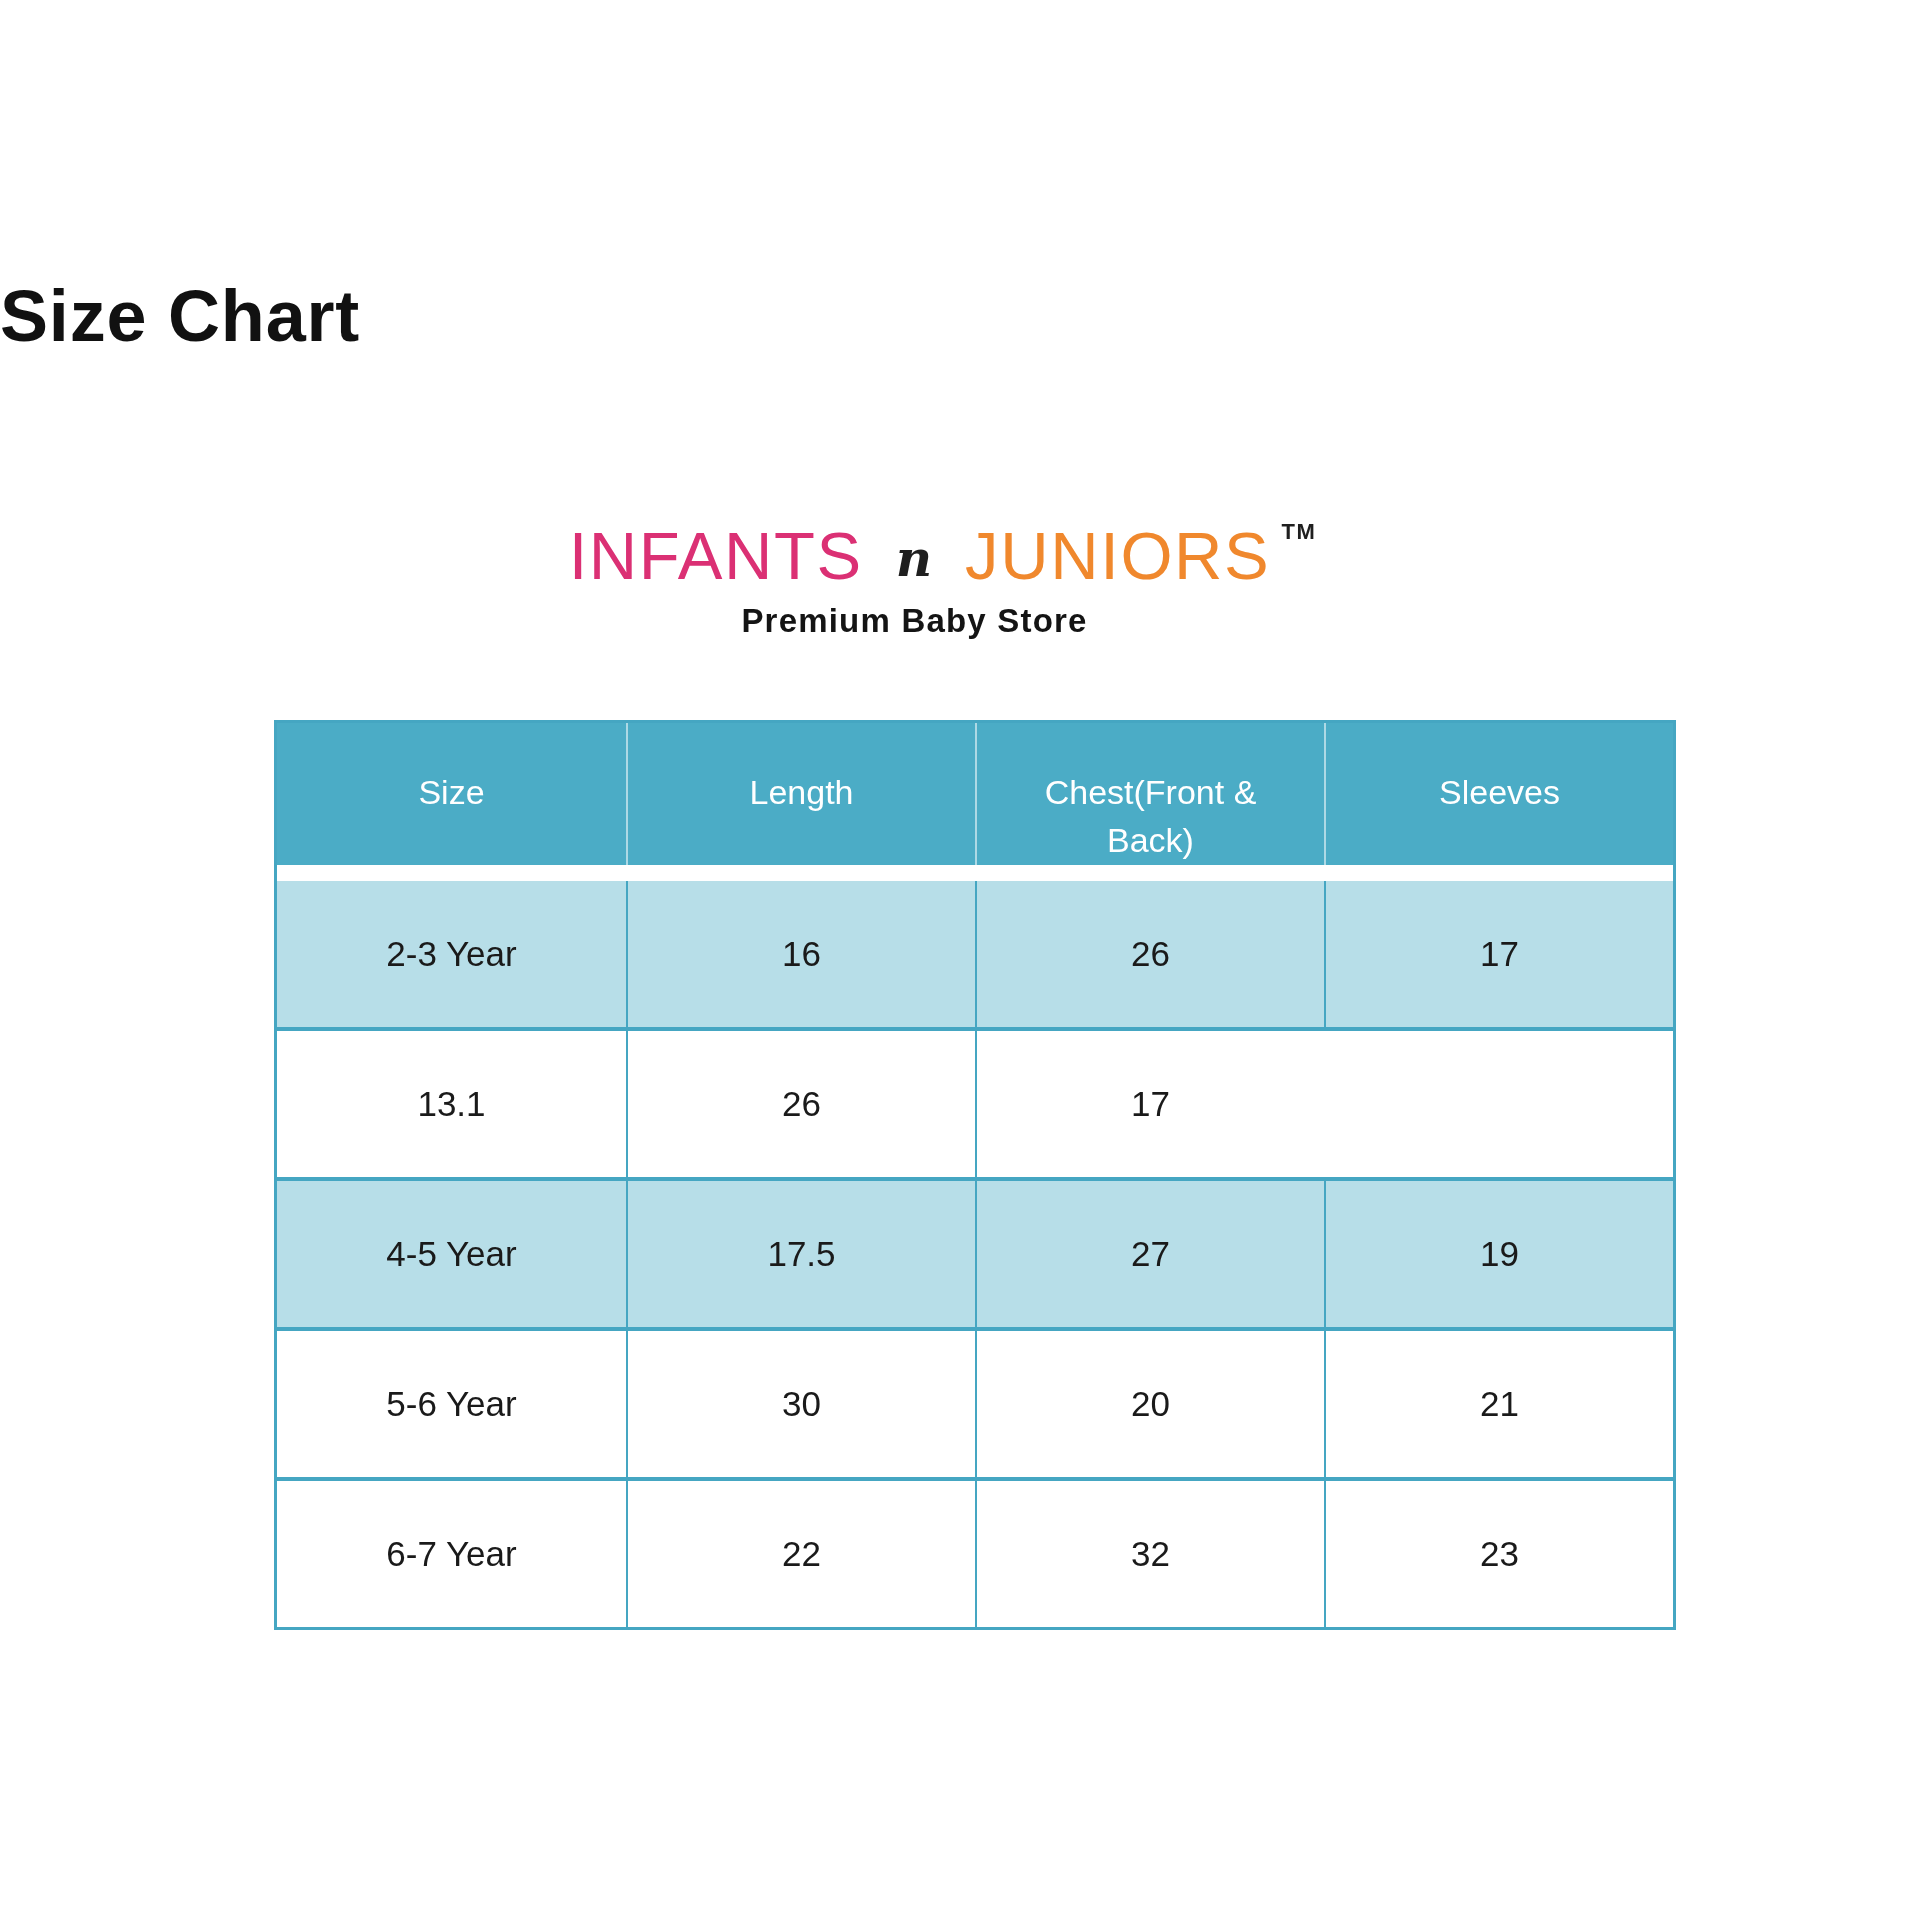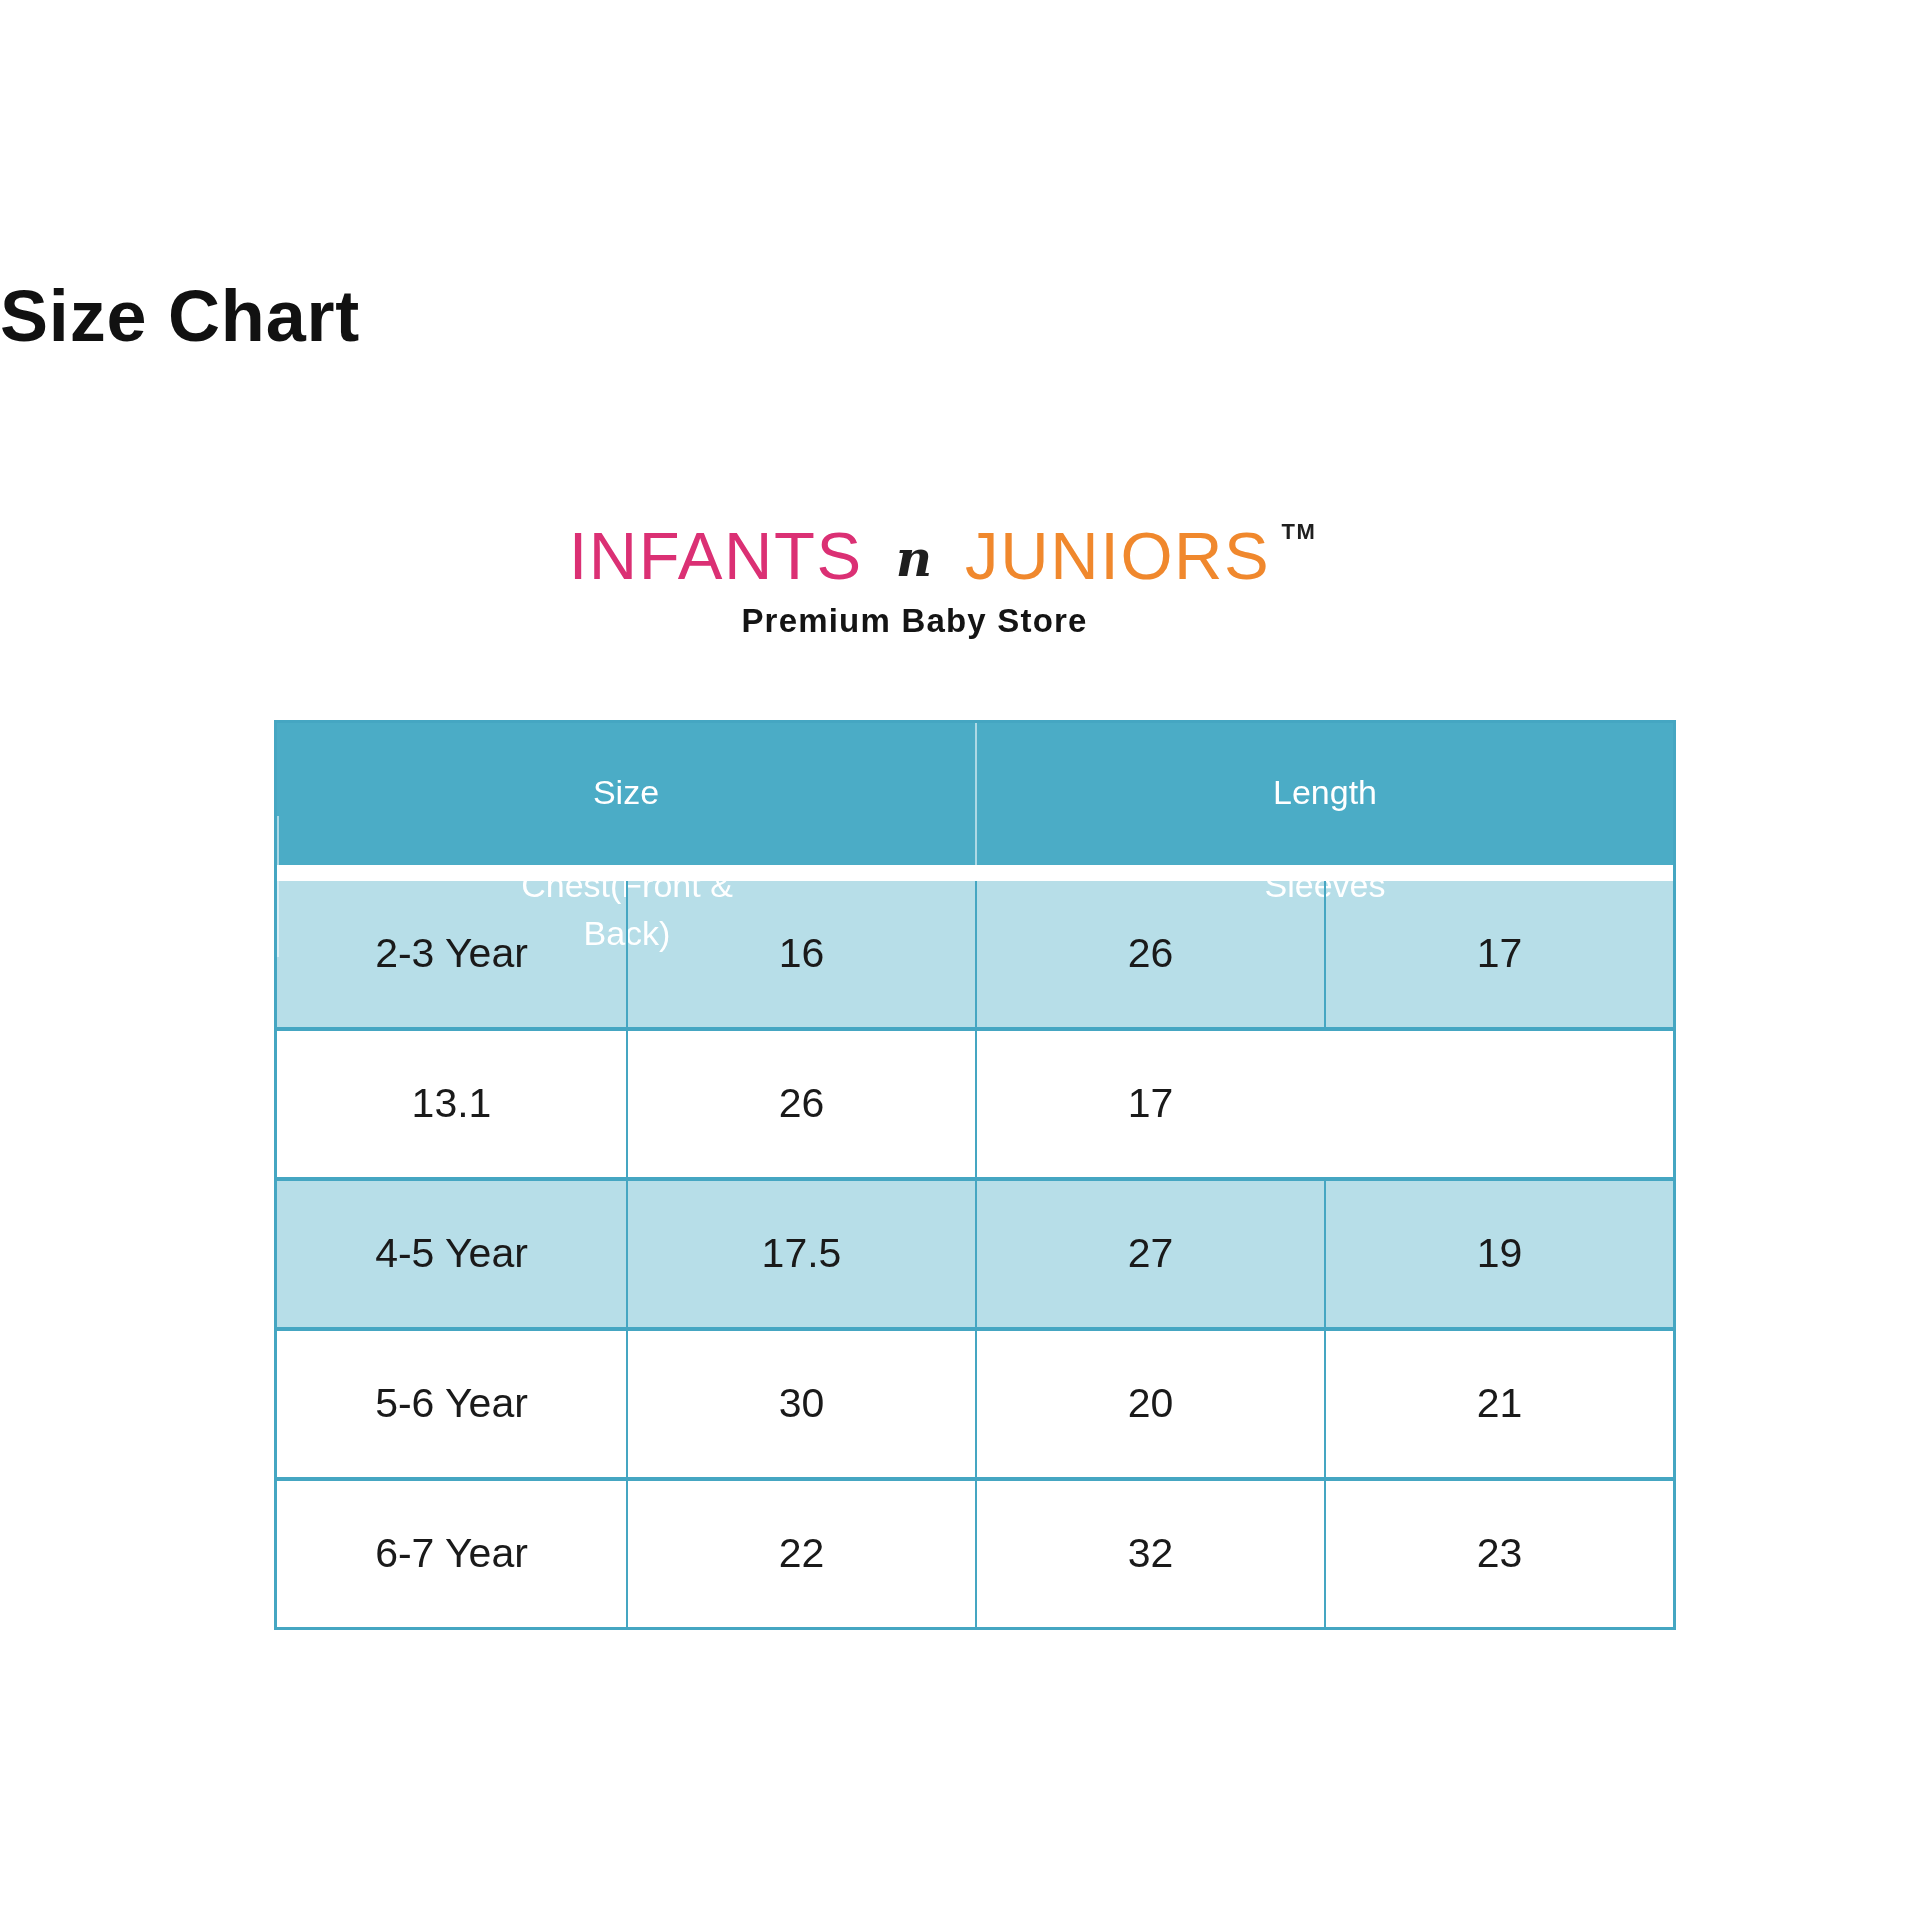--- a/index.html
+++ b/index.html
@@ -84,21 +84,21 @@
     position: absolute;
     left: 274px;
     top: 720px;
     width: 1402px;
     box-sizing: border-box;
     border: 3.1px solid #45A6C2;
     background: #ffffff;
   }
   .thead {
     display: grid;
-    grid-template-columns: repeat(2, 1fr);
+    grid-template-columns: repeat(4, 1fr);
     background: #4BACC6;
     height: 142px;
     box-sizing: border-box;
   }
   .hcell {
     display: flex;
     justify-content: center;
     align-items: flex-start;
     padding-top: 45px;
     box-sizing: border-box;
@@ -127,21 +127,21 @@
   .trow + .trow {
     border-top: 4.7px solid #45A6C2;
   }
   .trow.shaded {
     background: #B7DEE8;
   }
   .tcell {
     display: flex;
     align-items: center;
     justify-content: center;
-    font-size: 41px;
+    font-size: 35px;
     color: #1a1a1a;
     text-align: center;
   }
   .tcell + .tcell {
     border-left: 2.3px solid #45A6C2;
   }
 </style>
 </head>
 <body>
 

